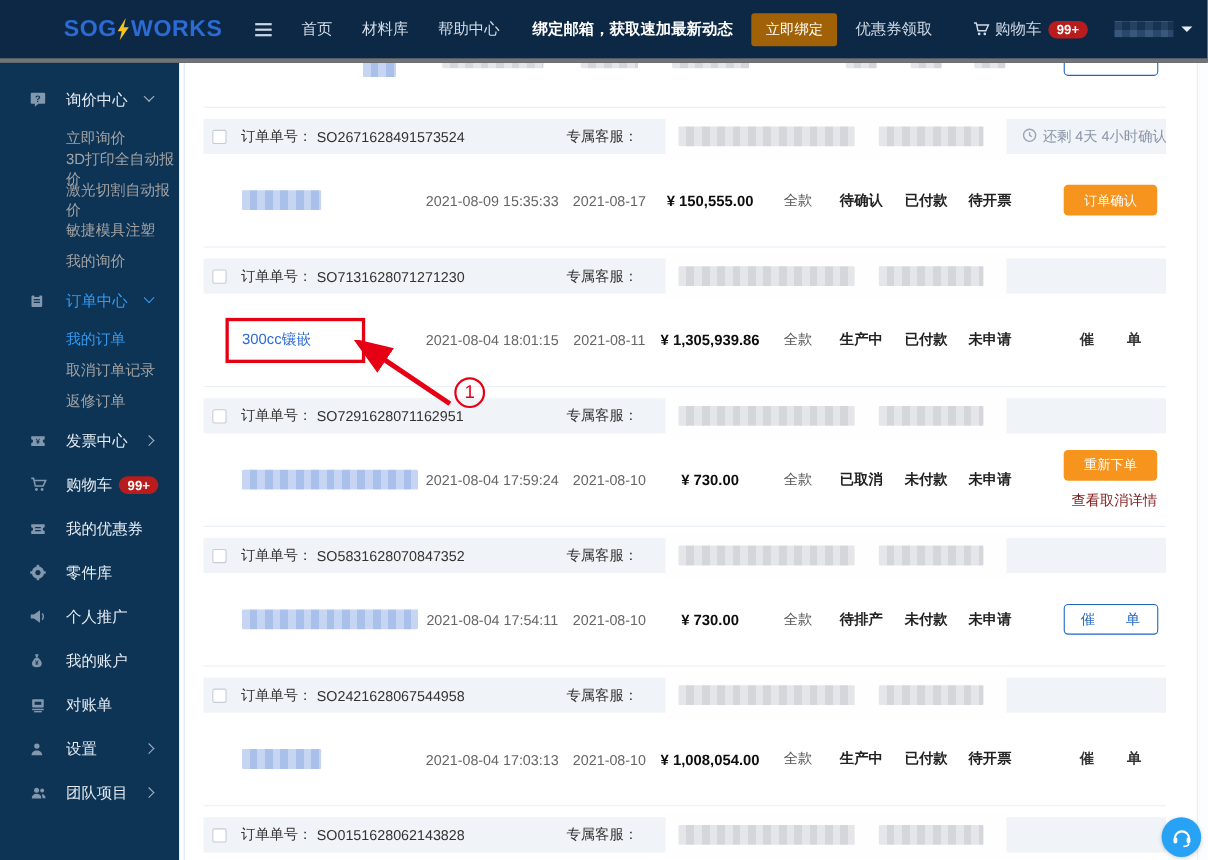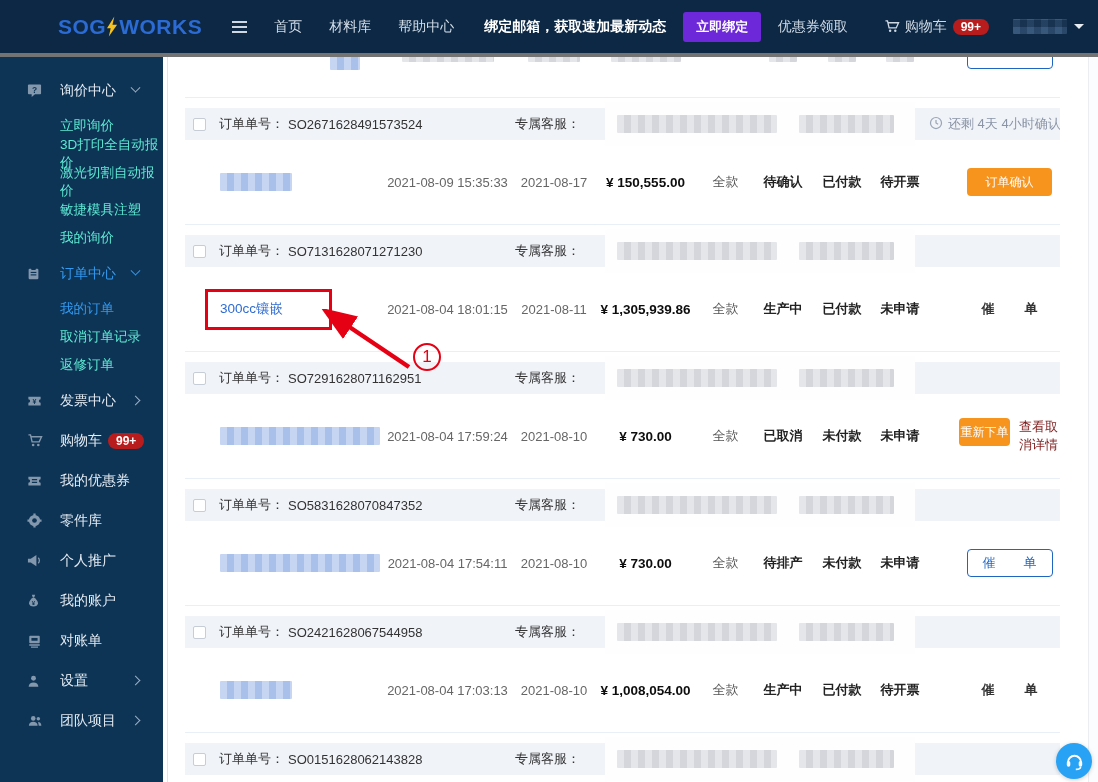--- a/index.html
+++ b/index.html
@@ -12,22 +12,22 @@
   .navbar { position:absolute; left:0; top:0; width:1098px; height:57px;
     background:#0c2845; border-bottom:4px solid #737373; display:flex; align-items:center; z-index:30; }
   .logo { margin-left:58px; display:flex; align-items:center; font-weight:bold;
     font-size:21px; letter-spacing:.5px; color:#2b6bd3; cursor:pointer; }
   .logo svg { margin:0 1px; }
   .hamburger { margin-left:30px; display:flex; flex-direction:column; gap:3px; cursor:pointer; }
   .hamburger i { display:block; width:15px; height:2px; background:#cdd8e3; }
   .nav-items { display:flex; align-items:center; }
   .nav-item { color:#d3dde8; font-size:14px; margin-left:27px; cursor:pointer; }
   .nav-notice { color:#fff; font-weight:bold; font-size:14px; margin-left:30px; }
-  .btn-bind { margin-left:17px; background:#6d28d9; color:#fff; border:none; font-size:13px;
-    padding:6px 13px; border-radius:3px; cursor:pointer; font-family:inherit;font-weight:bold; }
+  .btn-bind { margin-left:17px; background:#a16207; color:#fff; border:none; font-size:13px;
+    padding:6px 13px; border-radius:3px; cursor:pointer; font-family:inherit; }
   .nav-right { margin-left:auto; margin-right:14px; display:flex; align-items:center; }
   .nav-coupon { color:#cfd9e4; font-size:14px; cursor:pointer; }
   .nav-cart { display:flex; align-items:center; margin-left:36px; cursor:pointer; color:#cfd9e4; font-size:14px; }
   .nav-cart svg { margin-right:5px; }
   .badge { background:#b91c1c; color:#fff; font-weight:bold; font-size:12px;
     padding:1px 8px; border-radius:9px; margin-left:6px; }
   .nav-user { display:flex; align-items:center; margin-left:24px; cursor:pointer; }
   .caret { width:0; height:0; border-left:5px solid transparent; border-right:5px solid transparent;
     border-top:5px solid #e7edf3; margin-left:7px; }
   
@@ -39,21 +39,21 @@
   .mz-gray { height:18px;
     background:repeating-linear-gradient(90deg,#e5e6ea 0 7px,#d4d6db 7px 14px); }
   .mz-blue { height:18px;
     background:repeating-linear-gradient(90deg,#c6d5f2 0 7px,#a9c0ea 7px 14px); }
   
   .sidebar { position:absolute; left:0; top:57px; width:163px; bottom:0; background:#0d3355; padding-top:12px; }
   .side-parent { height:37px; margin:3px 0; display:flex; align-items:center; padding-left:27px;
     color:#e4ebf2; font-size:14px; cursor:pointer; }
   .side-icon { width:17px; margin-right:16px; color:#8498ad; display:flex; align-items:center; }
   .side-child { height:28px; display:flex; align-items:center; padding-left:60px;
-    color:#5eead4; font-size:13.5px; cursor:pointer; }
+    color:#a3a3a3; font-size:13.5px; cursor:pointer; }
   .side-parent.active .side-label, .side-child.active { color:#339af0; }
   .chev { width:7px; height:7px; border-right:1.6px solid #9db0c4; border-bottom:1.6px solid #9db0c4;
     margin-left:auto; margin-right:24px; }
   .chev-down { transform:rotate(45deg) translate(-2px,-2px); }
   .chev-right { transform:rotate(-45deg); }
   .side-parent.active .chev { border-color:#339af0; }
   
   .content { position:absolute; left:163px; top:57px; width:935px; bottom:0; background:#fff; overflow:hidden; }
   .v-line { position:absolute; left:4px; top:0; bottom:0; width:1px; background:#dde6ef; }
   .scroll-track { position:absolute; right:0; top:0; bottom:0; width:10px;
@@ -441,21 +441,21 @@
           <div class="cell c-s1">
             <span class="status">已取消</span>
           </div>
           <div class="cell c-s2">
             <span class="status">未付款</span>
           </div>
           <div class="cell c-s3">
             <span class="status">未申请</span>
           </div>
           <div class="cell c-action">
-            <div style="display: flex; flex-direction: row; align-items: flex-start; gap: 9px;">
+            <div style="display: flex; flex-direction: column; align-items: flex-end; gap: 9px;">
               <button class="btn-orange">重新下单</button>
               <span class="link-detail">查看取消详情</span>
             </div>
           </div>
         </div>
         <div class="order-divider"></div>
       </div>
       <div class="order">
         <div class="order-header">
           <span class="cbx"></span>

